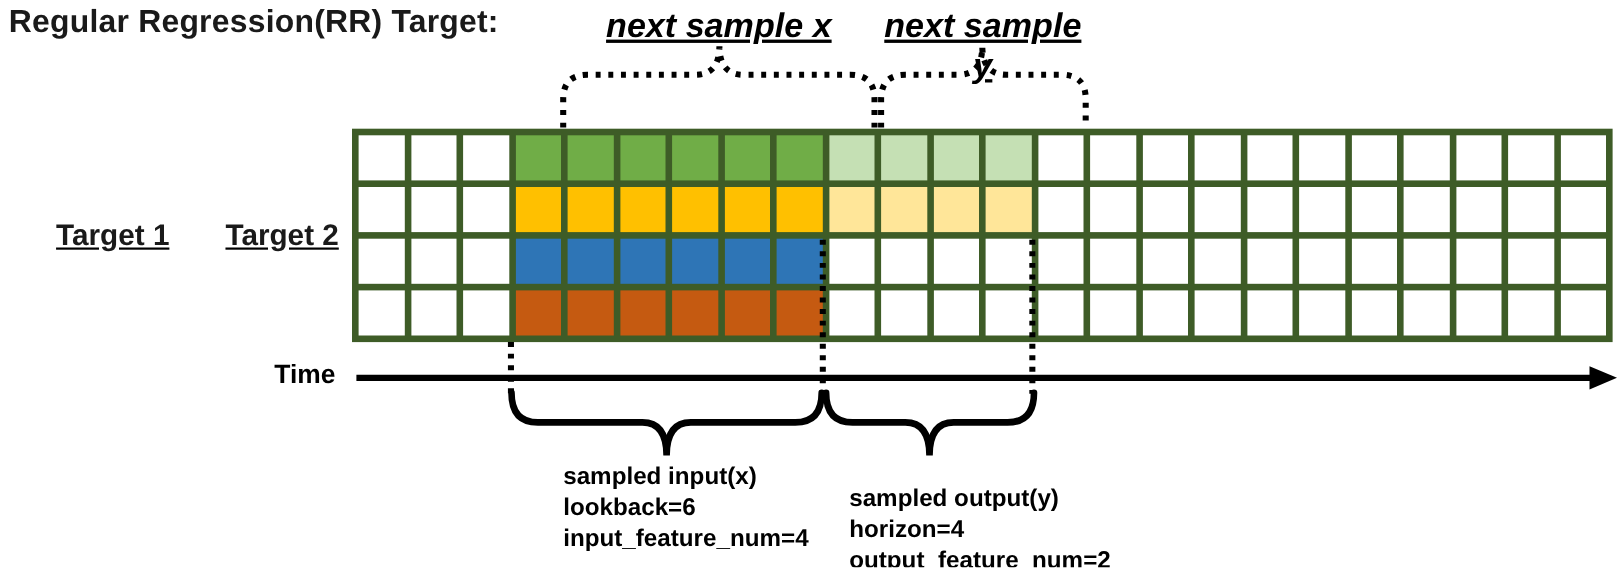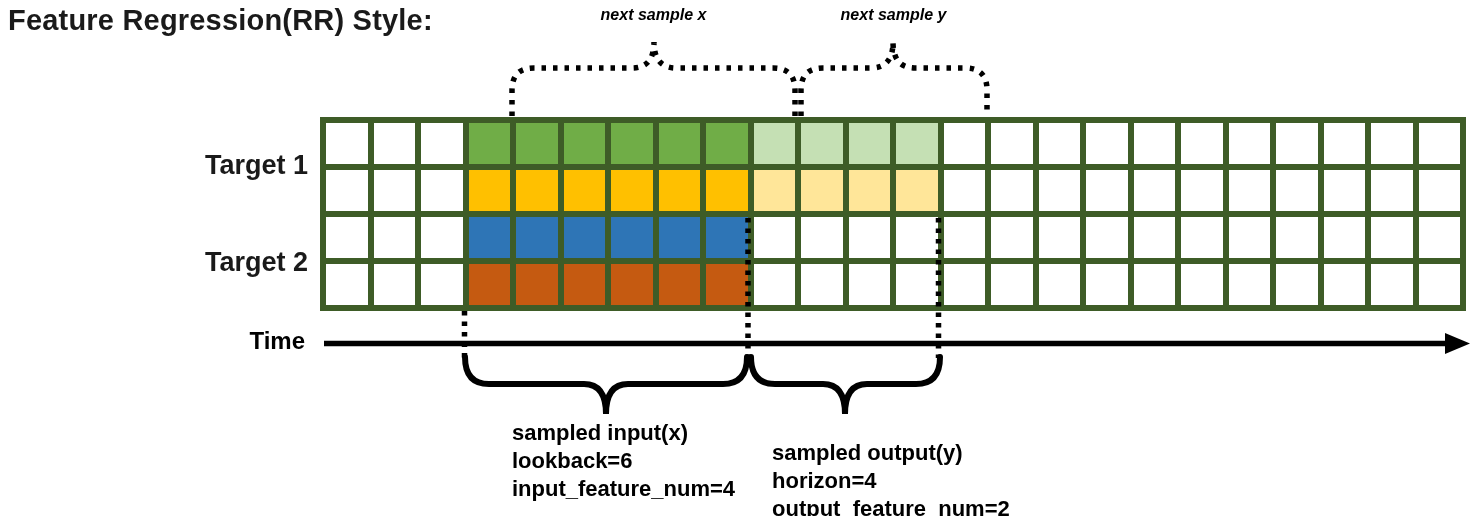--- a/index.html
+++ b/index.html
@@ -10,28 +10,29 @@
     font-family:"Liberation Sans", sans-serif;
     overflow:hidden;
   }
   .title{
     position:absolute;left:8px;top:4px;
     font-size:29px;font-weight:700;color:#1a1a1a;
     letter-spacing:0.2px;
   }
   .next-label{
     position:absolute;top:6px;
-    font-size:16px;font-style:italic;font-weight:700;color:#000;
+    font-size:31px;font-style:italic;font-weight:700;color:#000;
     text-align:center;
+    text-decoration:underline;
   }
   #next-x-label{left:512px;width:283px;}
   #next-y-label{left:800px;width:187px;}
   .row-labels{
     position:absolute;left:0;top:117px;width:308px;height:194px;
-    display:flex;flex-direction:column;
+    display:flex;flex-direction:row;text-decoration:underline;
   }
   .row-label{
     flex:1;display:flex;align-items:center;justify-content:flex-end;
     font-size:27px;font-weight:700;color:#1a1a1a;
   }
   #grid{
     position:absolute;left:320px;top:117px;width:1146px;height:194px;
     display:grid;
     grid-template-columns:repeat(24,1fr);
     grid-template-rows:repeat(4,1fr);
@@ -53,21 +54,21 @@
     line-height:28px;white-space:nowrap;
   }
   #input-caption{left:512px;top:419px;}
   #output-caption{left:772px;top:439px;}
 </style>
 </head>
 <body>
 
 <div id="canvas">
 
-  <div class="title">Feature Regression(RR) Style:</div>
+  <div class="title">Regular Regression(RR) Target:</div>
 
   <div id="next-x-label" class="next-label">next sample x</div>
   <div id="next-y-label" class="next-label">next sample y</div>
 
   <div class="row-labels">
     <div class="row-label">Target 1</div>
     <div class="row-label">Target 2</div>
   </div>
 
   <div id="grid" style="background: rgb(62, 92, 39);">

